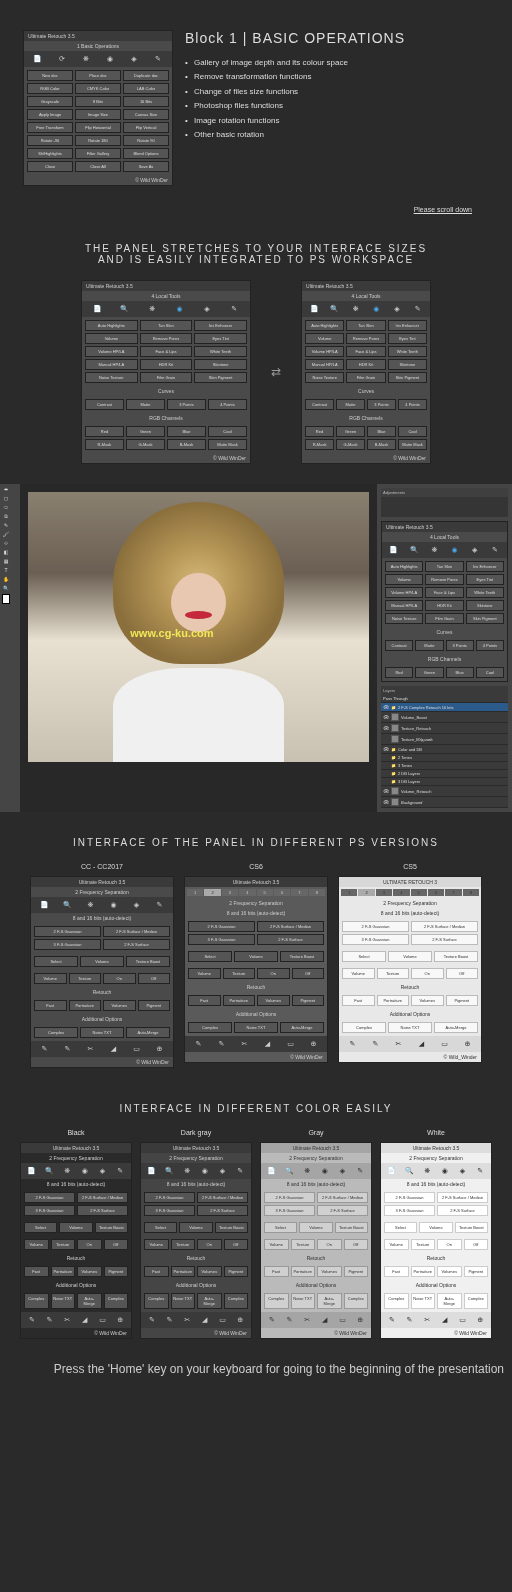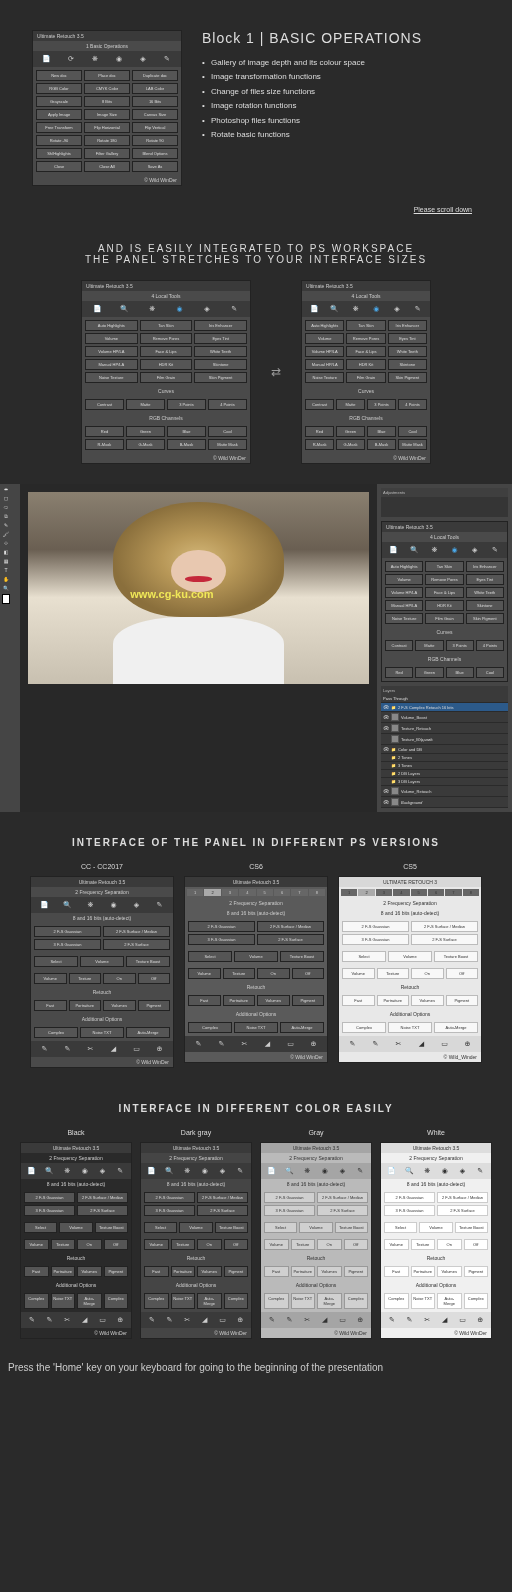--- a/index.html
+++ b/index.html
@@ -1,17 +1,17 @@
 <!DOCTYPE html>
 <html><head>
 <meta charset="utf-8">
 <style>
 *{box-sizing:border-box;margin:0;padding:0}
 body{background:#2a2a2a;font-family:Arial,sans-serif;color:#ddd;width:512px}
-.top-section{display:flex;gap:20px;padding:30px 32px 20px}
+.top-section{display:flex;gap:12px;padding:30px 23px 20px}
 .panel{background:#4a4a4a;border:1px solid #222;font-size:5px;color:#ccc}
 .panel-title{background:#3a3a3a;padding:2px 4px;font-size:5px}
 .panel-section-label{text-align:center;padding:2px;font-size:5px}
 .icon-row{display:flex;justify-content:space-around;padding:3px;background:#3a3a3a;gap:2px}
 .icon-row span{width:10px;height:10px;display:flex;align-items:center;justify-content:center;font-size:7px}
 .btn-grid{display:grid;gap:2px;padding:3px}
 .btn-grid-3{grid-template-columns:repeat(3,1fr)}
 .btn-grid-4{grid-template-columns:repeat(4,1fr)}
 .btn-grid-2{grid-template-columns:repeat(2,1fr)}
 .btn{background:#555;border:1px solid #222;padding:2px 1px;font-size:4px;text-align:center;color:#ddd}
@@ -20,54 +20,54 @@
 .bullet-list{list-style:none;font-size:8px;line-height:1.8}
 .bullet-list li:before{content:"• ";margin-right:4px}
 .scroll-link{text-align:right;font-size:7px;text-decoration:underline;padding:0 40px 10px}
 .stretch-heading{text-align:center;font-size:10px;letter-spacing:2px;font-weight:300;padding:20px 40px 15px}
 .stretch-row{display:flex;align-items:center;justify-content:center;gap:20px;padding:0 40px 20px}
 .arrow{font-size:12px;color:#999}
 .ps-mockup{background:#383838;padding:0;position:relative;display:flex}
 .ps-toolbar{width:20px;background:#454545;display:flex;flex-direction:column;gap:1px;padding:2px}
 .ps-tool{width:8px;height:8px;font-size:5px;text-align:center}
 .ps-canvas{flex:1;padding:8px;background:#282828}
-.portrait{width:100%;height:192px;background:linear-gradient(180deg,#8a8070 0%,#6a5f52 30%,#e8e0d0 55%,#c8c0b0 100%);position:relative;overflow:hidden}
+.portrait{width:100%;height:270px;background:linear-gradient(180deg,#8a8070 0%,#6a5f52 30%,#e8e0d0 55%,#c8c0b0 100%);position:relative;overflow:hidden}
 .hair{position:absolute;top:10px;left:25%;width:50%;height:60%;background:radial-gradient(ellipse,#d4b87a 0%,#b89858 30%,#8a6f3c 70%);border-radius:50% 50% 40% 40%}
 .face{position:absolute;top:30%;left:42%;width:16%;height:22%;background:#e8c8b0;border-radius:50%}
 .lips{position:absolute;top:44%;left:46%;width:8%;height:3%;background:#c4283a;border-radius:50%}
 .dress{position:absolute;bottom:0;left:25%;width:50%;height:35%;background:#f0f0f0;border-radius:40% 40% 0 0}
 .watermark{position:absolute;top:50%;left:30%;color:#f0e858;font-size:11px;font-weight:bold}
 .ps-right{width:135px;background:#454545;display:flex;flex-direction:column;gap:4px;padding:4px}
 .ps-subpanel{background:#3f3f3f;font-size:4px}
 .ps-subpanel-title{padding:2px;font-size:4px;color:#bbb}
 .layers{background:#3a3a3a;font-size:4px}
 .layer-row{display:flex;align-items:center;gap:2px;padding:1px 2px;border-bottom:1px solid #2a2a2a}
 .layer-eye{width:6px;font-size:5px}
 .layer-thumb{width:8px;height:8px;background:#888;border:1px solid #555}
-.version-heading{text-align:center;font-size:10px;letter-spacing:2px;font-weight:700;padding:25px 0 15px}
+.version-heading{text-align:center;font-size:10px;letter-spacing:2px;font-weight:400;padding:25px 0 15px}
 .versions-row{display:flex;justify-content:space-around;padding:0 30px 10px;gap:10px}
 .version-col{flex:1;text-align:center}
 .version-label{font-size:7px;margin-bottom:6px}
 .panel-cs6{background:#5a5a5a}
 .panel-cs5{background:#e8e8e8;color:#333}
 .panel-cs5 .btn{background:#f8f8f8;color:#333;border-color:#bbb}
 .panel-cs5 .panel-title,.panel-cs5 .icon-row{background:#d8d8d8}
 .panel-cs5 .panel-section-label{color:#333}
 .colors-row{display:flex;justify-content:space-around;padding:0 20px 15px;gap:8px}
 .color-col{flex:1;text-align:center}
 .color-label{font-size:7px;margin-bottom:6px}
 .scheme-black{background:#2a2a2a}
 .scheme-dark{background:#454545}
 .scheme-gray{background:#bababa;color:#333}
 .scheme-gray .btn{background:#d0d0d0;color:#333;border-color:#999}
 .scheme-gray .panel-title,.scheme-gray .icon-row{background:#a5a5a5}
 .scheme-white{background:#f0f0f0;color:#333}
 .scheme-white .btn{background:#fff;color:#333;border-color:#ccc}
 .scheme-white .panel-title,.scheme-white .icon-row{background:#ddd}
-.footer-text{text-align:left;font-size:10px;padding:8px;color:#ccc}
+.footer-text{text-align:right;font-size:12px;padding:8px;color:#ccc}
 .tab-row{display:flex;gap:1px;padding:2px}
 .tab{flex:1;background:#666;text-align:center;font-size:4px;padding:1px}
 .tab-active{background:#aaa;color:#222}
 .blue-icon{color:#4aa8e8}
 </style>
 </head>
 <body>
 
 <div class="top-section">
   <div class="panel" style="width:150px">
@@ -106,33 +106,33 @@
       <div class="btn">Close</div>
       <div class="btn">Close All</div>
       <div class="btn">Save As</div>
     </div>
     <div class="credit">© Wild WinDer</div>
   </div>
   <div style="flex:1">
     <div class="heading">Block 1 | BASIC OPERATIONS</div>
     <ul class="bullet-list">
       <li>Gallery of image depth and its colour space</li>
-      <li>Image transformation functions</li>
+      <li>Remove transformation functions</li>
       <li>Change of files size functions</li>
+      <li>Photoshop files functions</li>
       <li>Image rotation functions</li>
-      <li>Photoshop files functions</li>
-      <li>Rotate basic functions</li>
+      <li>Other basic rotation</li>
     </ul>
   </div>
 </div>
 <div class="scroll-link">Please scroll down</div>
 
 <div class="stretch-heading">
+  <div>THE PANEL STRETCHES TO YOUR INTERFACE SIZES</div>
   <div>AND IS EASILY INTEGRATED TO PS WORKSPACE</div>
-  <div>THE PANEL STRETCHES TO YOUR INTERFACE SIZES</div>
 </div>
 <div class="stretch-row">
   <div class="panel" style="width:170px">
     <div class="panel-title">Ultimate Retouch 3.5</div>
     <div class="panel-section-label">4 Local Tools</div>
     <div class="icon-row">
       <span>📄</span>
       <span>🔍</span>
       <span>❋</span>
       <span class="blue-icon">◉</span>

